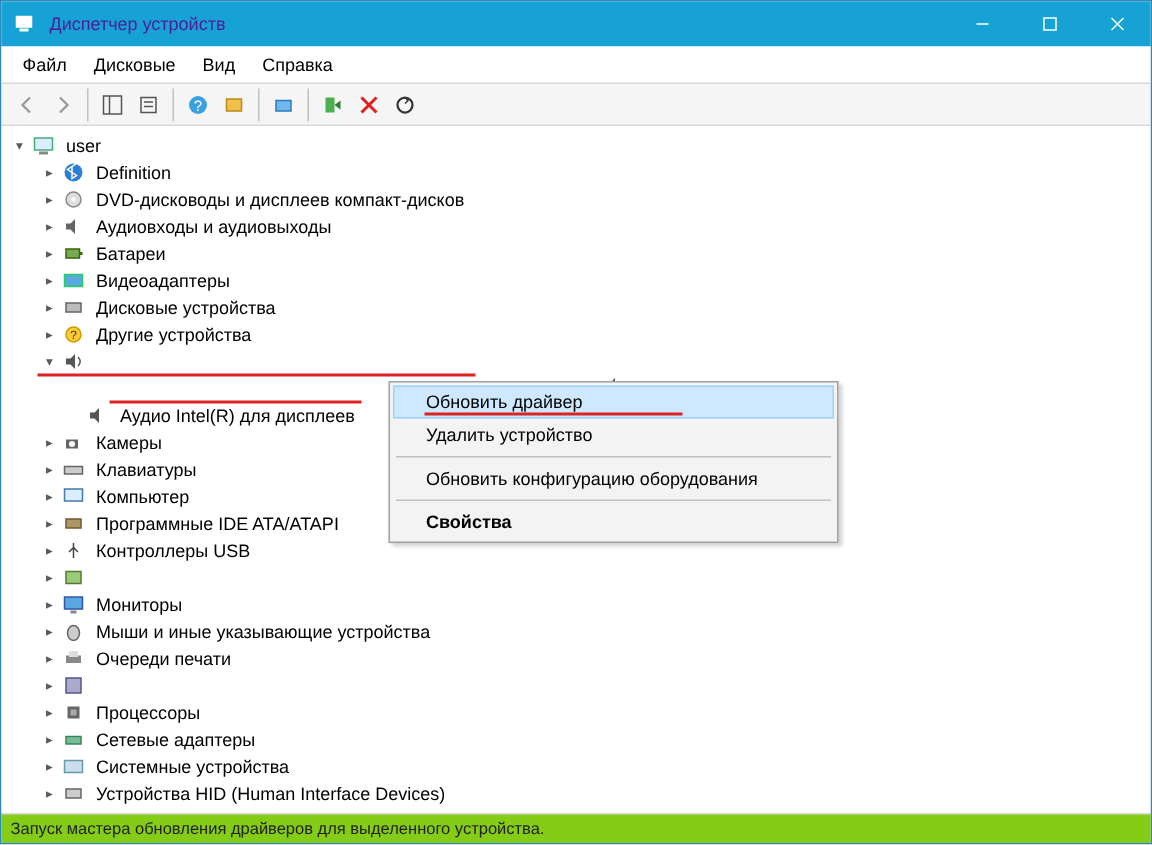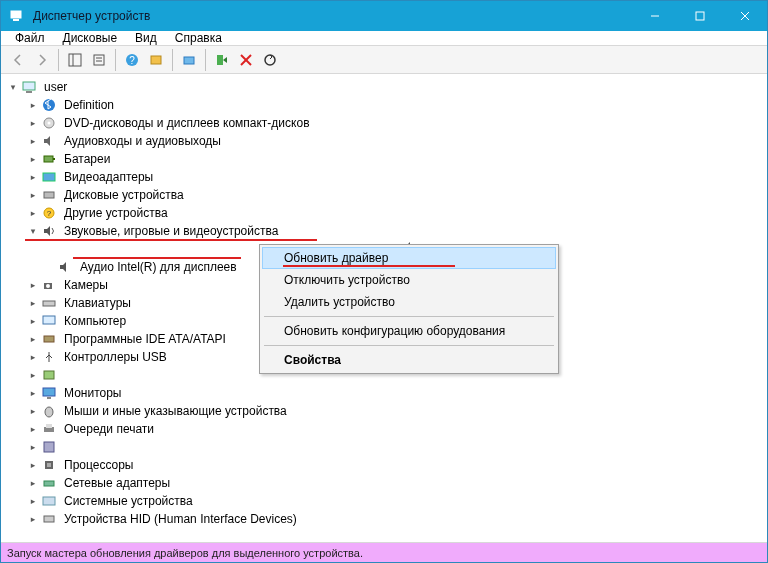--- a/index.html
+++ b/index.html
@@ -1,30 +1,30 @@
 <!DOCTYPE html>
 <html><head>
 <meta charset="utf-8">
 <style>
   * { box-sizing: border-box; }
   body { margin: 0; font-family: "Segoe UI", Tahoma, sans-serif; font-size: 12px; background: #fff; width: 768px; height: 563px; overflow: hidden; }
   .window { width: 768px; height: 563px; display: flex; flex-direction: column; border: 1px solid #2b89bb; background: #fff; }
-  .titlebar { background: #17a2d6; color: #0f172a; height: 30px; display: flex; align-items: center; padding-left: 8px; }
+  .titlebar { background: #17a2d6; color: #4c1d95; height: 30px; display: flex; align-items: center; padding-left: 8px; }
   .title-icon { width: 16px; height: 16px; margin-right: 8px; display:flex; align-items:center; justify-content:center; }
   .title-text { flex: 1; font-size: 12px; }
   .winbtns { display: flex; height: 100%; }
   .winbtn { width: 45px; height: 100%; display: flex; align-items: center; justify-content: center; color: #fff; }
   .winbtn.close { background: transparent; }
-  .menubar { background: #fff; border-bottom: 1px solid #d8d8d8; height: 15px; display: flex; align-items: center; padding: 0 6px; gap: 2px;}
+  .menubar { background: #fff; border-bottom: 1px solid #d8d8d8; height: 25px; display: flex; align-items: center; padding: 0 6px; gap: 2px;}
   .menuitem { padding: 2px 8px; font-size: 12px; cursor: default; }
   .toolbar { background: #f5f5f5; height: 28px; display: flex; align-items: center; padding: 0 6px; gap: 2px; border-bottom: 1px solid #d8d8d8;}
   .tbbtn { width: 22px; height: 22px; display:flex; align-items:center; justify-content:center; border:1px solid transparent; }
   .tbbtn.sep { width:1px; height:22px; background:#c0c0c0; border:none; margin:0 3px; }
   .tree-area { flex: 1; overflow: auto; background: #fff; padding: 4px 2px; position: relative; }
-  .statusbar { height: 20px; border-top: 1px solid #d8d8d8; background: #f0abfc; display:flex; align-items:center; padding: 0 6px; font-size: 11px; color: #222; }
+  .statusbar { height: 20px; border-top: 1px solid #d8d8d8; background: #84cc16; display:flex; align-items:center; padding: 0 6px; font-size: 11px; color: #222; }
   .tree { font-size: 12px; line-height: 18px; }
   .node { display:flex; align-items:center; height:18px; white-space: nowrap; position: relative; }
   .d0 { padding-left: 4px; }
   .d1 { padding-left: 24px; }
   .d2 { padding-left: 54px; }
   .arrow { width:12px; height:12px; display:inline-flex; align-items:center; justify-content:center; margin-right:2px; color:#5a5a5a; font-size:9px; }
   .ic { width:16px; height:16px; margin-right:4px; display:inline-flex; align-items:center; justify-content:center; }
   .label { padding: 0 3px; }
   .selected .label { background:#cde8ff; border:1px dotted #3399ff; }
   .redline { position:absolute; left:0; bottom:-1px; height:2px; background:#d22; }
@@ -220,21 +220,20 @@
         </div>
 
       <div class="node d1" style="position:relative;">
         <span class="arrow">▾</span>
         <span class="ic">
             <svg width="14" height="14">
               <path d="M2 5 h3 l3-3 v10 l-3-3 h-3 z" fill="#555"></path>
               <path d="M10 4 q3 3 0 6" fill="none" stroke="#555"></path>
             </svg>
           </span>
-        <span class="label">Звуковые, игровые и видеоустройства</span>
         <div class="redline" style="left:22px; width:292px;"></div>
       </div>
       <div class="node d2 selected" style="position:relative;flex-direction:column;">
         <span class="ic">
             <svg width="14" height="14">
               <path d="M2 5 h3 l3-3 v10 l-3-3 h-3 z" fill="#555"></path>
             </svg>
           </span>
         <span class="label">Realtek High Definition Audio</span>
         <div class="redline" style="left:70px; width:168px;"></div>
@@ -376,21 +375,20 @@
           </span>
           <span class="label">Устройства HID (Human Interface Devices)</span>
         </div>
     </div>
 
     <div class="ctxmenu" style="top:170px; left:258px;">
       <div class="ctxitem hover" style="position:relative;">
         <span>Обновить драйвер</span>
         <div style="position:absolute; left:20px; right:100px; bottom:1px; height:2px; background:#d22;"></div>
       </div>
-      <div class="ctxitem">Отключить устройство</div>
       <div class="ctxitem">Удалить устройство</div>
       <div class="ctxsep"></div>
       <div class="ctxitem">Обновить конфигурацию оборудования</div>
       <div class="ctxsep"></div>
       <div class="ctxitem" style="font-weight:bold;">Свойства</div>
     </div>
   </div>
 
   <div class="statusbar">
     <span>Запуск мастера обновления драйверов для выделенного устройства.</span>

